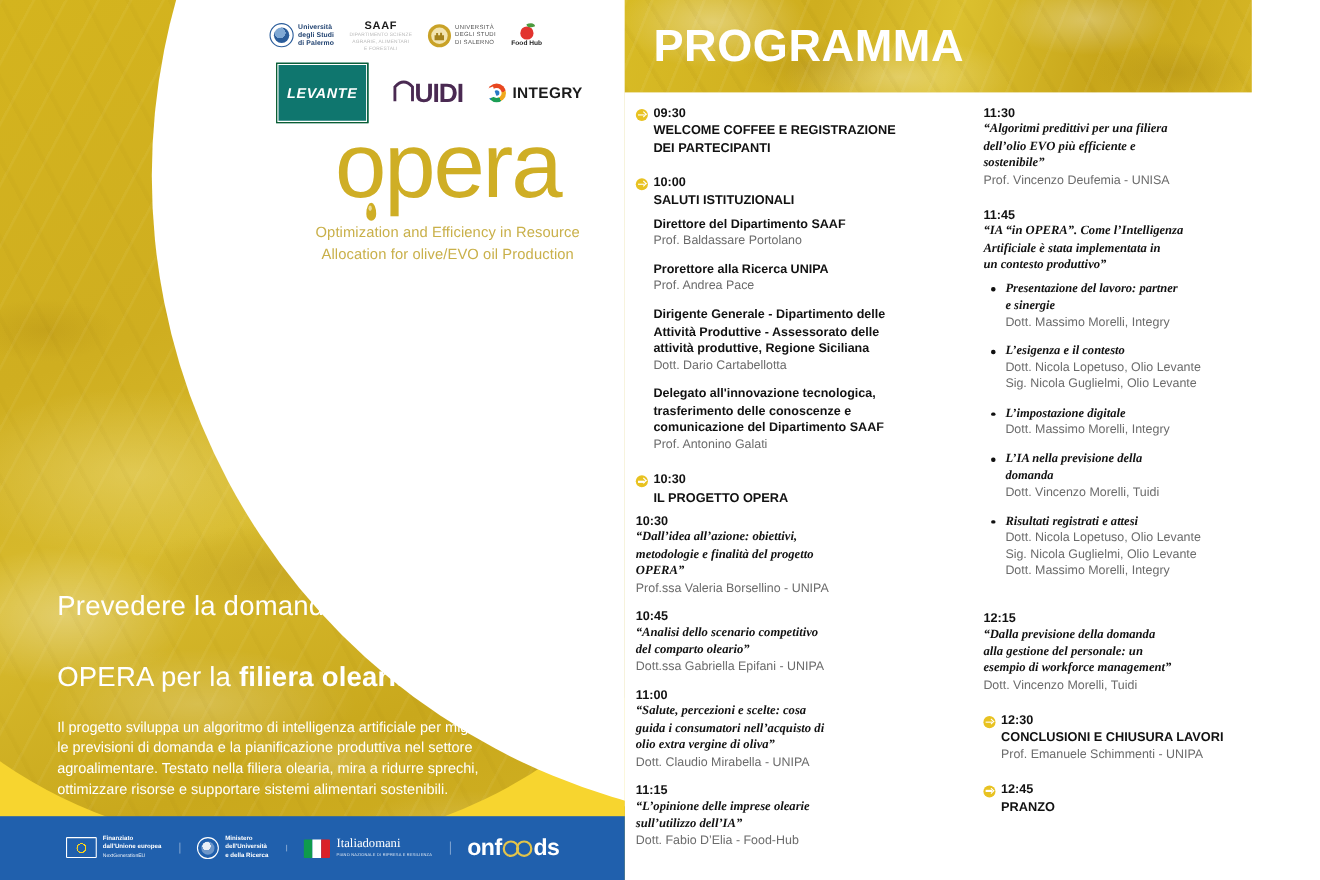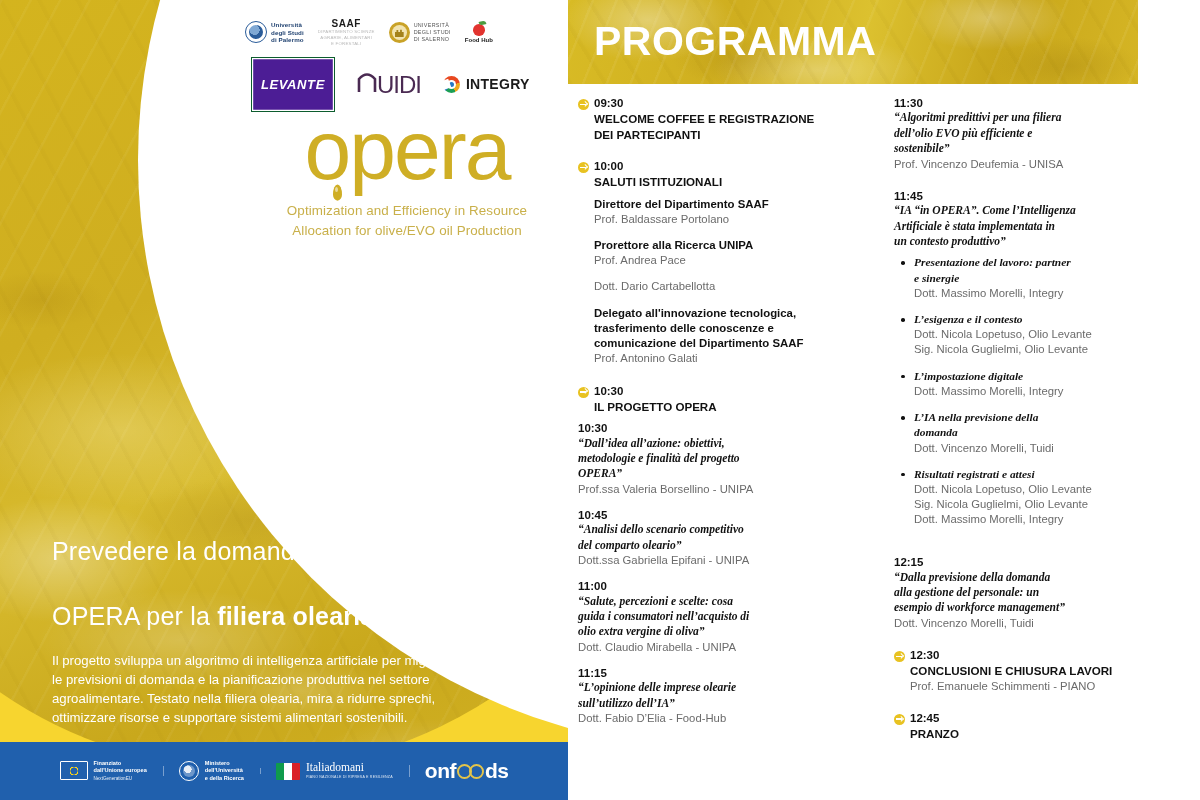--- a/index.html
+++ b/index.html
@@ -65,24 +65,24 @@
   .unisa-txt{font-size:5.4px;line-height:1.3;color:#555;letter-spacing:.3px;}
 
   .foodhub{text-align:center;}
   .fh-apple{width:14px;height:15px;margin:0 auto;position:relative;}
   .fh-apple:before{content:"";position:absolute;left:1px;top:3px;width:12px;height:12px;
     border-radius:50% 50% 48% 48%;background:#e2342f;}
   .fh-apple:after{content:"";position:absolute;left:7px;top:0px;width:7px;height:4px;
     border-radius:0 70% 0 70%;background:#4c9b3f;transform:rotate(-16deg);}
   .fh-t{font-size:6px;font-weight:bold;color:#1b1b1b;margin-top:1px;}
 
-  .levante{background:#4c1d95;color:#fff;font-size:13px;font-weight:bold;font-style:italic;
+  .levante{background:#0f766e;color:#fff;font-size:13px;font-weight:bold;font-style:italic;
     letter-spacing:.6px;padding:19px 9px;border:1.5px solid #0c5c2e;box-shadow:inset 0 0 0 1.2px #fff;}
   .tuidi{display:flex;align-items:baseline;color:#4a2a52;}
-  .tuidi-a{font-size:24px;font-weight:normal;line-height:1;letter-spacing:-1px;}
+  .tuidi-a{font-size:24px;font-weight:bold;line-height:1;letter-spacing:-1px;}
   .integry{display:flex;align-items:center;gap:6px;}
   .int-ring{width:17px;height:17px;border-radius:50%;flex:none;
     background:conic-gradient(#e8471f 0 22%, #f0a81c 22% 42%, #1b9e55 42% 62%, #2778c4 62% 82%, #e8471f 82% 100%);
     position:relative;}
   .int-ring:before{content:"";position:absolute;inset:4px;border-radius:50%;background:#fff;}
   .int-ring:after{content:"";position:absolute;left:-2px;top:4px;width:9px;height:9px;background:#fff;
     transform:rotate(-20deg);}
   .int-dot{position:absolute;left:6px;top:6px;width:5px;height:5px;border-radius:50%;background:#2778c4;}
   .int-t{font-size:14px;font-weight:bold;color:#1b1b1b;letter-spacing:.3px;}
 
@@ -322,20 +322,21 @@
               <span class="time">10:00</span>
             </div>
             <div class="head">SALUTI ISTITUZIONALI</div>
             <div class="gap sm"></div>
             <div class="role">Direttore del Dipartimento SAAF</div>
             <div class="name ind">Prof. Baldassare Portolano</div>
             <div class="gap"></div>
             <div class="role">Prorettore alla Ricerca UNIPA</div>
             <div class="name ind">Prof. Andrea Pace</div>
             <div class="gap"></div>
+            <div class="role">Dirigente Generale - Dipartimento delle<br>Attività Produttive - Assessorato delle<br>attività produttive, Regione Siciliana</div>
             <div class="name ind">Dott. Dario Cartabellotta</div>
             <div class="gap"></div>
             <div class="role">Delegato all'innovazione tecnologica,<br>trasferimento delle conoscenze e<br>comunicazione del Dipartimento SAAF</div>
             <div class="name ind">Prof. Antonino Galati</div>
             <div class="gap lg"></div>
           </div>
           <div class="blk">
             <div class="tline">
               <span class="arrow-ico"></span>
               <span class="time">10:30</span>
@@ -402,21 +403,21 @@
             <div class="ital">“Dalla previsione della domanda<br>alla gestione del personale: un<br>esempio di workforce management”</div>
             <div class="name">Dott. Vincenzo Morelli, Tuidi</div>
             <div class="gap lg"></div>
           </div>
           <div class="blk">
             <div class="tline">
               <span class="arrow-ico"></span>
               <span class="time">12:30</span>
             </div>
             <div class="head">CONCLUSIONI E CHIUSURA LAVORI</div>
-            <div class="name ind">Prof. Emanuele Schimmenti - PIANO</div>
+            <div class="name ind">Prof. Emanuele Schimmenti - UNIPA</div>
             <div class="gap lg"></div>
           </div>
           <div class="blk">
             <div class="tline">
               <span class="arrow-ico"></span>
               <span class="time">12:45</span>
             </div>
             <div class="head">PRANZO</div>
             <div class="gap lg"></div>
           </div>

